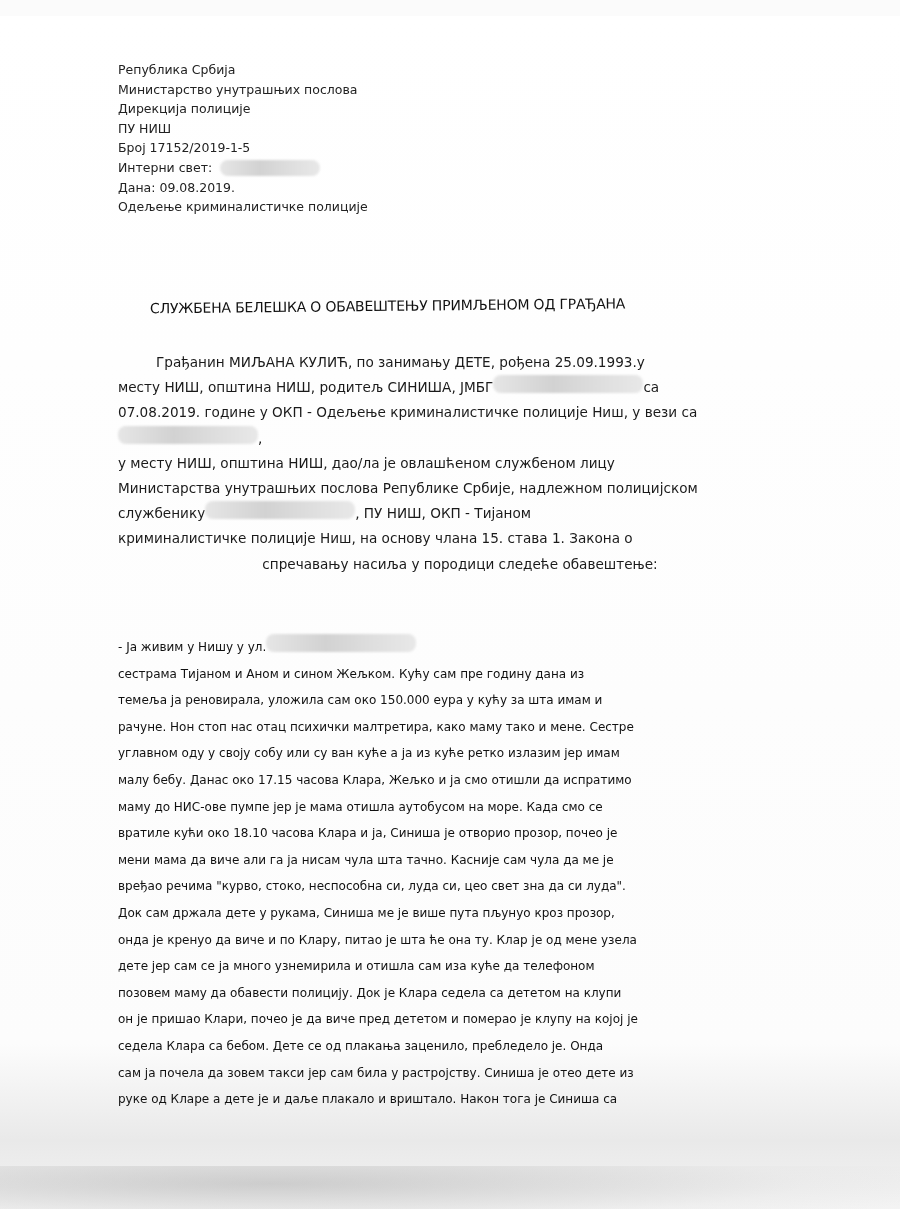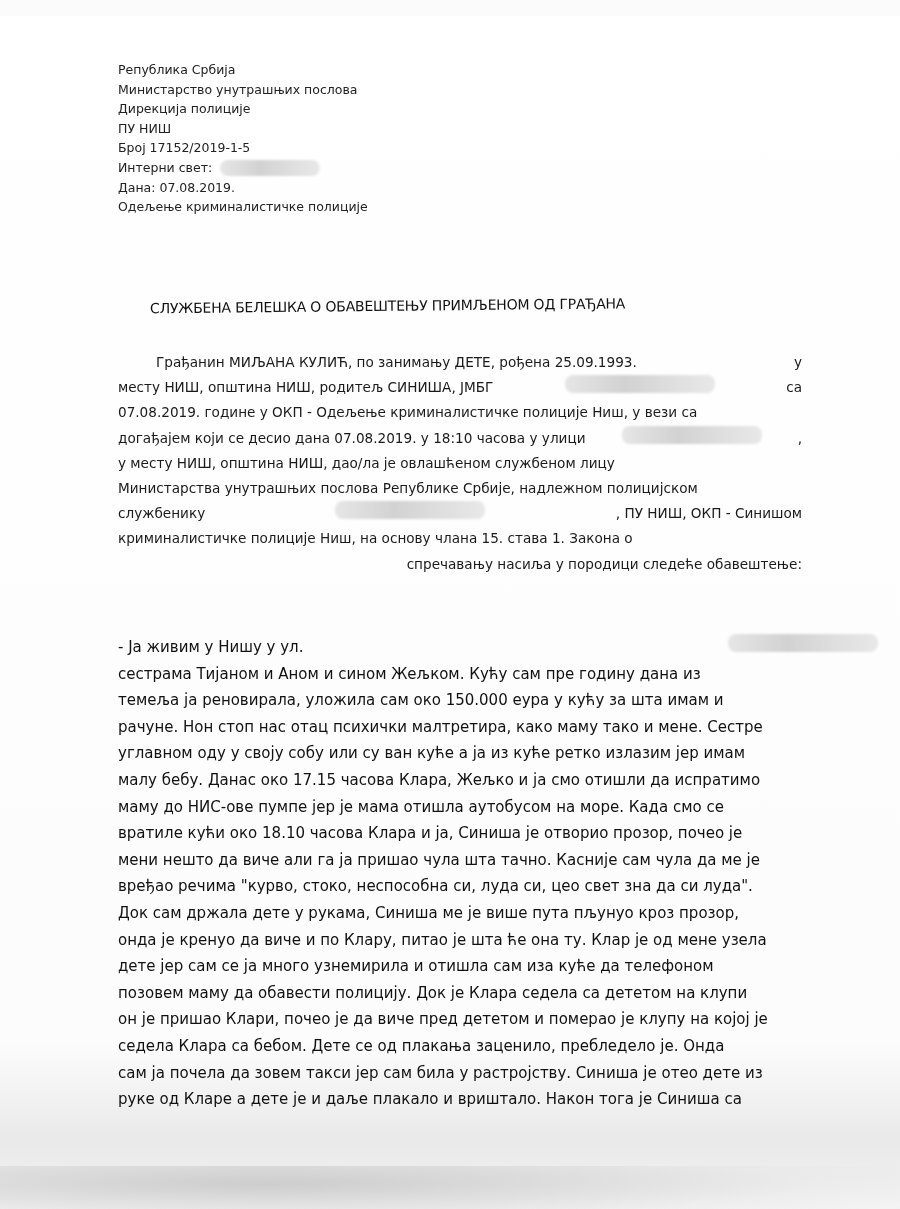--- a/index.html
+++ b/index.html
@@ -28,25 +28,25 @@
   .title {
     position: absolute; left: 150px; top: 281px; width: 640px;
     font-size: 14px; font-weight: normal; color: #111; letter-spacing: -0.2px;
     transform: rotate(-0.6deg);
     white-space: nowrap;
   }
   .para1 {
     position: absolute; left: 118px; top: 334px; width: 684px;
     font-size: 13.6px; line-height: 25.2px; color: #1a1a1a;
   }
-  .para1 .line, .para2 .line { white-space: nowrap; display: flex; justify-content: space-between; }
-  .para1 .line.last, .para2 .line.last { justify-content: flex-end; }
+  .para1 .line, .para2 .line { white-space: nowrap; display: flex; }
+  .para1 .line.last, .para2 .line.last { justify-content: center; }
   .para2 {
     position: absolute; left: 118px; top: 618px; width: 760px;
-    font-size: 15px; line-height: 26.6px; color: #111;
+    font-size: 12px; line-height: 26.6px; color: #111;
   }
   .indent { padding-left: 38px; }
   .smudge {
     position: absolute; left: 0; top: 1150px; width: 900px; height: 59px;
     background: radial-gradient(ellipse at 30% 30%, rgba(140,140,140,0.35), rgba(200,200,200,0.1) 60%, rgba(255,255,255,0) 80%);
     pointer-events: none;
   }
 </style>
 </head>
 <body>
@@ -56,54 +56,53 @@
   <div class="header">
     <div>Република Србија</div>
     <div>Министарство унутрашњих послова</div>
     <div>Дирекција полиције</div>
     <div>ПУ НИШ</div>
     <div>Број 17152/2019-1-5</div>
     <div>
       <span>Интерни свет:</span>
       <span class="blur" style="width:100px;height:16px;margin-left:4px;"></span>
     </div>
-    <div>Дана: 07.08.2019.</div>
+    <div>Дана: 09.08.2019.</div>
     <div>Одељење криминалистичке полиције</div>
   </div>
 
   <div class="title">СЛУЖБЕНА БЕЛЕШКА О ОБАВЕШТЕЊУ ПРИМЉЕНОМ ОД ГРАЂАНА</div>
 
   <div class="para1">
     <div class="line indent">
       <span>Грађанин МИЉАНА КУЛИЋ, по занимању ДЕТЕ, рођена 25.09.1993.</span>
       <span>у</span>
     </div>
     <div class="line">
       <span>месту НИШ, општина НИШ, родитељ СИНИША, ЈМБГ</span>
       <span class="blur" style="width:150px;"></span>
       <span>са</span>
     </div>
     <div class="line">
       <span>07.08.2019. године у ОКП - Одељење криминалистичке полиције Ниш, у вези са</span>
     </div>
     <div class="line">
-      <span>догађајем који се десио дана 07.08.2019. у 18:10 часова у улици</span>
       <span class="blur" style="width:140px;"></span>
       <span>,</span>
     </div>
     <div class="line">
       <span>у месту НИШ, општина НИШ, дао/ла је овлашћеном службеном лицу</span>
     </div>
     <div class="line">
       <span>Министарства унутрашњих послова Републике Србије, надлежном полицијском</span>
     </div>
     <div class="line">
       <span>службенику</span>
       <span class="blur" style="width:150px;"></span>
-      <span>, ПУ НИШ, ОКП - Синишом</span>
+      <span>, ПУ НИШ, ОКП - Тијаном</span>
     </div>
     <div class="line">
       <span>криминалистичке полиције Ниш, на основу члана 15. става 1. Закона о</span>
     </div>
     <div class="line last">
       <span>спречавању насиља у породици следеће обавештење:</span>
     </div>
   </div>
 
   <div class="para2">
@@ -126,21 +125,21 @@
     <div class="line">
         <span>малу бебу. Данас око 17.15 часова Клара, Жељко и ја смо отишли да испратимо</span>
       </div>
     <div class="line">
         <span>маму до НИС-ове пумпе јер је мама отишла аутобусом на море. Када смо се</span>
       </div>
     <div class="line">
         <span>вратиле кући око 18.10 часова Клара и ја, Синиша је отворио прозор, почео је</span>
       </div>
     <div class="line">
-        <span>мени нешто да виче али га ја пришао чула шта тачно. Касније сам чула да ме је</span>
+        <span>мени мама да виче али га ја нисам чула шта тачно. Касније сам чула да ме је</span>
       </div>
     <div class="line">
         <span>вређао речима "курво, стоко, неспособна си, луда си, цео свет зна да си луда".</span>
       </div>
     <div class="line">
         <span>Док сам држала дете у рукама, Синиша ме је више пута пљунуо кроз прозор,</span>
       </div>
     <div class="line">
         <span>онда је кренуо да виче и по Клару, питао је шта ће она ту. Клар је од мене узела</span>
       </div>

